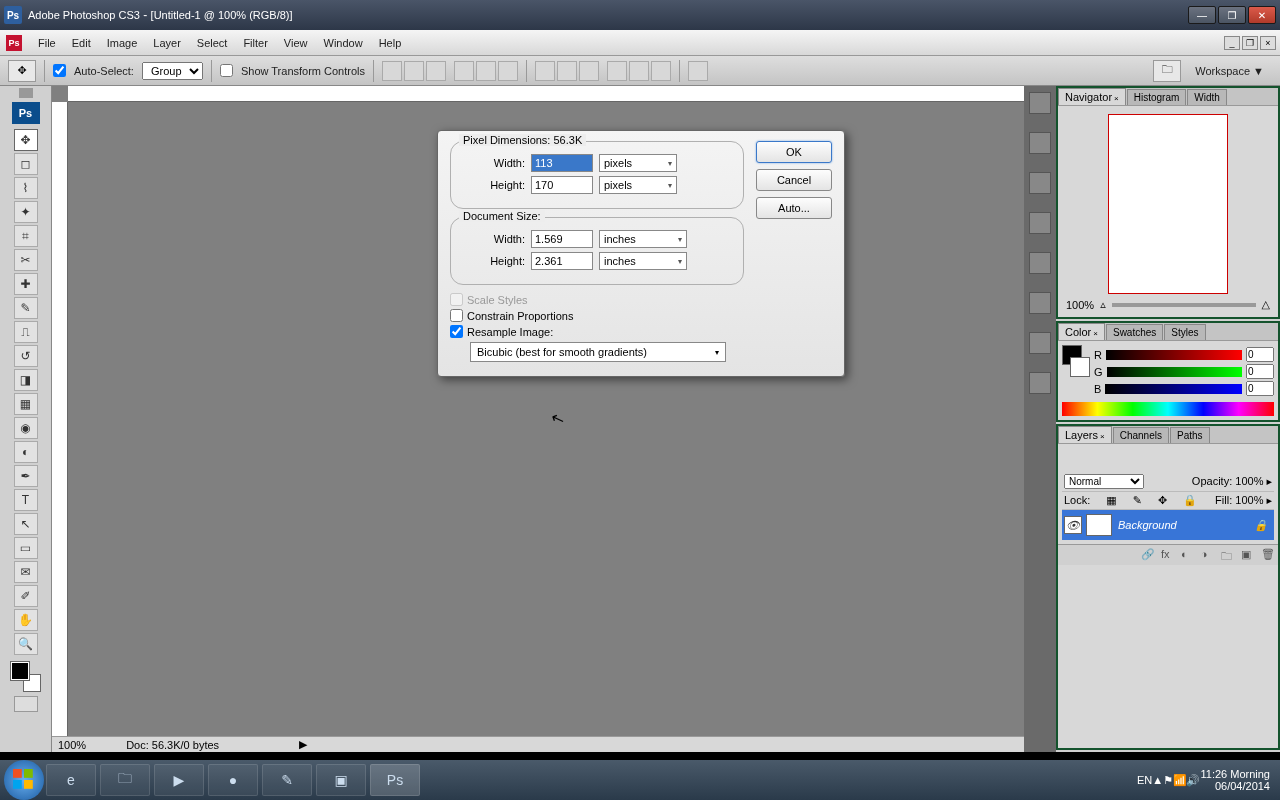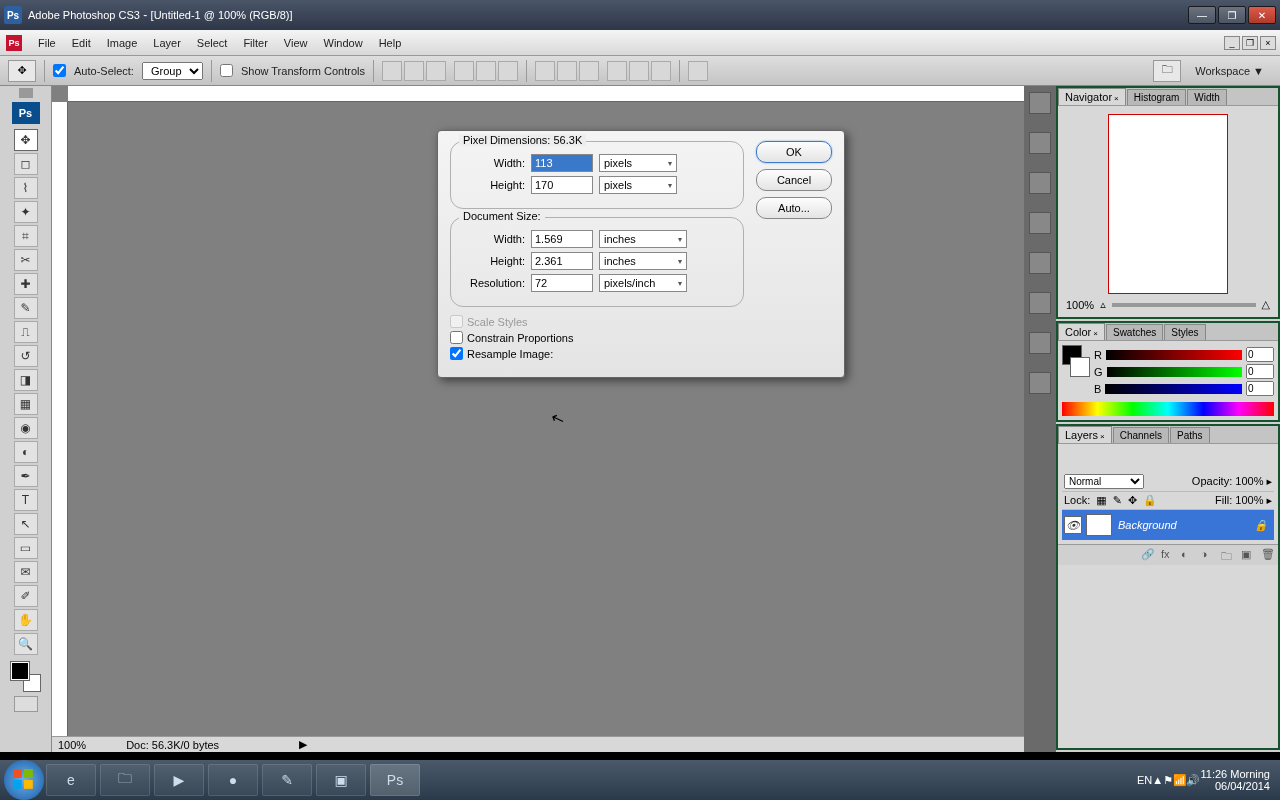--- a/index.html
+++ b/index.html
@@ -73,36 +73,36 @@
 .color-body .sw.bg { background: #fff; }
 .color-body .slider { flex: 1; height: 10px; background: linear-gradient(90deg,#000,#f00); }
 .slider.g { background: linear-gradient(90deg,#000,#0f0); }
 .slider.b { background: linear-gradient(90deg,#000,#00f); }
 .color-body input { width: 28px; font-size: 10px; }
 .spectrum { height: 14px; background: linear-gradient(90deg,red,yellow,lime,cyan,blue,magenta,red); margin-top: 4px; }
 .layers-body { font-size: 10px; }
 .layers-body .controls { display: flex; align-items: center; gap: 20px; padding: 2px; margin-top: 24px; }
 .layers-body select { font-size: 10px; width: 80px; }
 .layers-body .opacity { margin-left: auto; }
-.layers-body .lock { display: flex; gap: 6px; padding: 2px; border-top: 1px solid #bbb; border-bottom: 1px solid #bbb; }
+.layers-body .lock { display: flex; gap: 16px; padding: 2px; border-top: 1px solid #bbb; border-bottom: 1px solid #bbb; }
 .layer-row { display: flex; align-items: center; background: #3875d7; color: #fff; height: 30px; padding: 2px; font-style: italic; }
 .layer-row .eye { width: 18px; height: 18px; background: #fff; border: 1px solid #666; display: flex; align-items: center; justify-content: center; color: #333; margin-right: 4px; }
 .layer-row .thumb { width: 26px; height: 22px; background: #fff; border: 1px solid #666; margin-right: 6px; }
 .layer-row .lock-i { margin-left: auto; margin-right: 4px; }
 .layers-footer { display: flex; gap: 6px; padding: 3px; border-top: 1px solid #999; justify-content: flex-end; background: #d0d0d0; }
 .layers-footer span { width: 14px; height: 14px; display: inline-block; color: #555; }
 
 
 .dialog { position: absolute; left: 437px; top: 130px; width: 408px; background: linear-gradient(#f4f4f4,#e4e4e4); border: 1px solid #666; box-shadow: 3px 3px 10px rgba(0,0,0,0.5); border-radius: 4px; }
 .dialog .dlg-title { height: 26px; background: linear-gradient(#fdfdfd,#dcdcdc); border-bottom: 1px solid #bbb; display: flex; align-items: center; padding: 0 8px; font-size: 12px; border-radius: 4px 4px 0 0; }
 .dialog .close-x { margin-left: auto; width: 40px; height: 18px; background: linear-gradient(#e67,#c33); border: 1px solid #833; border-radius: 2px; color: #fff; display: flex; align-items: center; justify-content: center; cursor: pointer; font-weight: bold; }
 .dialog .dlg-body { padding: 10px 12px 14px; display: flex; gap: 12px; }
 .dialog .left { flex: 1; }
 .dialog .right { width: 76px; display: flex; flex-direction: column; gap: 6px; }
-.dialog .btn { height: 22px; background: linear-gradient(#fdfdfd,#e4e4e4); border: 1px solid #888; border-radius: 10px; cursor: pointer; font-size: 11px; }
+.dialog .btn { height: 22px; background: linear-gradient(#fdfdfd,#e4e4e4); border: 1px solid #888; border-radius: 3px; cursor: pointer; font-size: 11px; }
 .dialog .btn.default { border: 1px solid #3a78c9; box-shadow: 0 0 2px #6aa0e0; }
 .fieldset { border: 1px solid #b0b0b0; border-radius: 13px; padding: 8px 10px 10px; margin-bottom: 8px; position: relative; }
 .fieldset .legend { position: absolute; top: -8px; left: 8px; background: #ededed; padding: 0 4px; font-size: 11px; }
 .form-row { display: flex; align-items: center; gap: 6px; margin: 4px 0; }
 .form-row label { width: 64px; text-align: right; }
 .form-row input.val { width: 62px; height: 18px; border: 1px solid #888; padding: 0 3px; font-size: 11px; }
 .form-row input.val.sel { background: #3a78c9; color: #fff; }
 .form-row .unit { width: 78px; height: 18px; border: 1px solid #888; background: #fff; display: flex; align-items: center; padding: 0 4px; font-size: 11px; cursor: pointer; }
 .form-row .unit::after { content: "▾"; margin-left: auto; font-size: 8px; color: #555; }
 .chk-row { display: flex; align-items: center; gap: 4px; margin: 3px 0; font-size: 11px; }
@@ -366,38 +366,34 @@
         <div class="form-row">
           <label>Width:</label>
           <input class="val" value="1.569" style="">
           <div class="unit" style="width:88px;">inches</div>
         </div>
         <div class="form-row">
           <label>Height:</label>
           <input class="val" value="2.361" style="">
           <div class="unit" style="width:88px;">inches</div>
         </div>
-        <div class="form-row">
-          <label>Resolution:</label>
-          <input class="val" value="72" style="">
-          <div class="unit" style="width:88px;">pixels/inch</div>
-        </div>
       </div>
       <div class="chk-row disabled">
           <input type="checkbox" disabled="" style="">
           <span>Scale Styles</span>
         </div>
       <div class="chk-row">
           <input type="checkbox" style="">
           <span>Constrain Proportions</span>
         </div>
       <div class="chk-row">
           <input type="checkbox" checked="" style="">
           <span>Resample Image:</span>
         </div>
+      <div class="resample-sel">Bicubic (best for smooth gradients)</div>
     </div>
     <div class="right">
       <button class="btn default">OK</button>
       <button class="btn">Cancel</button>
       <button class="btn">Auto...</button>
     </div>
   </div>
 </div>
 <div class="cursor">↖</div>
 

